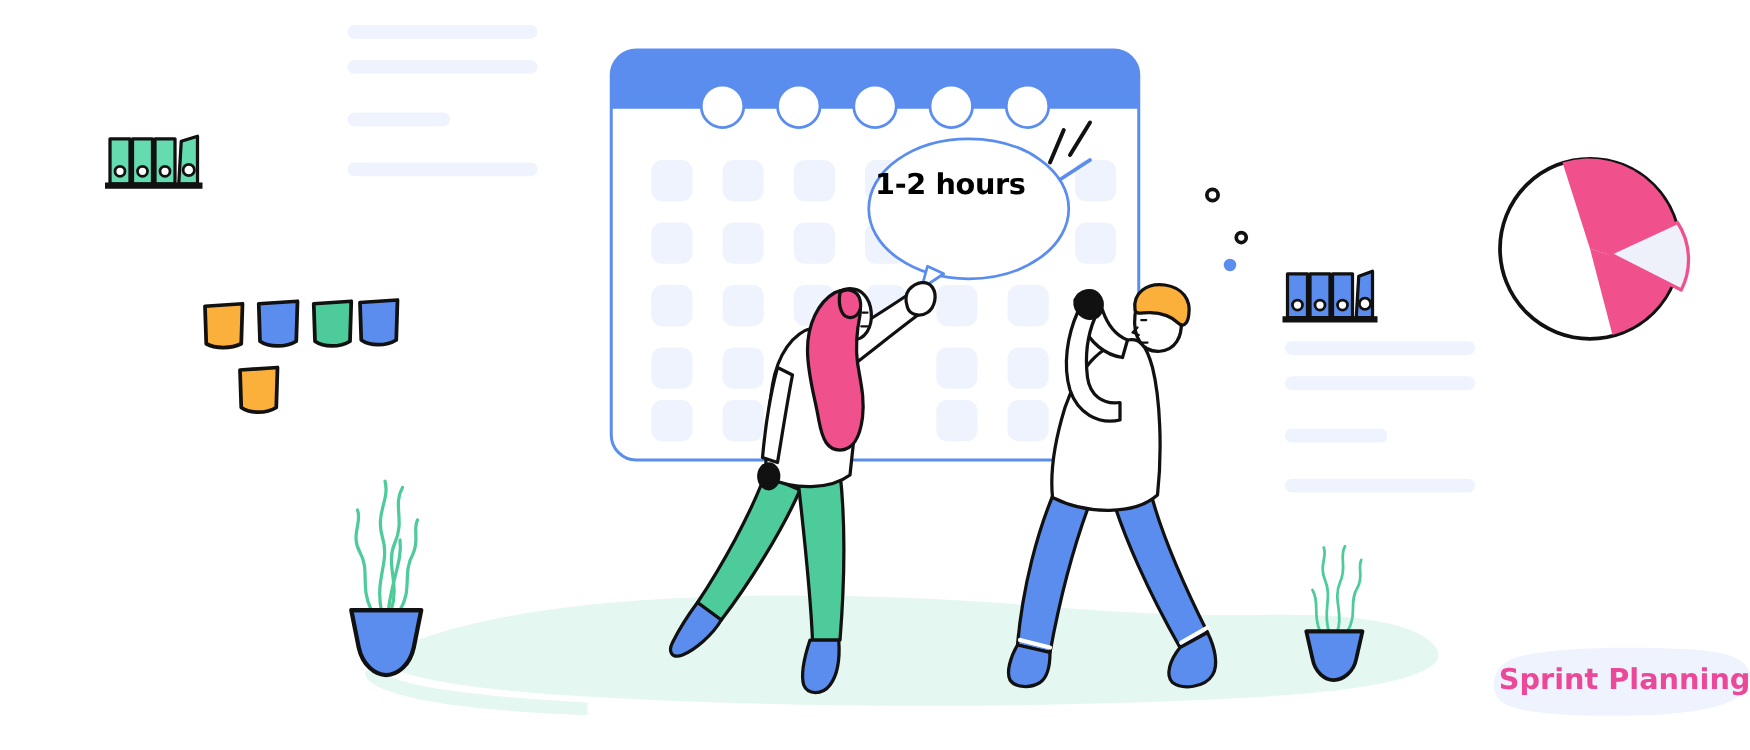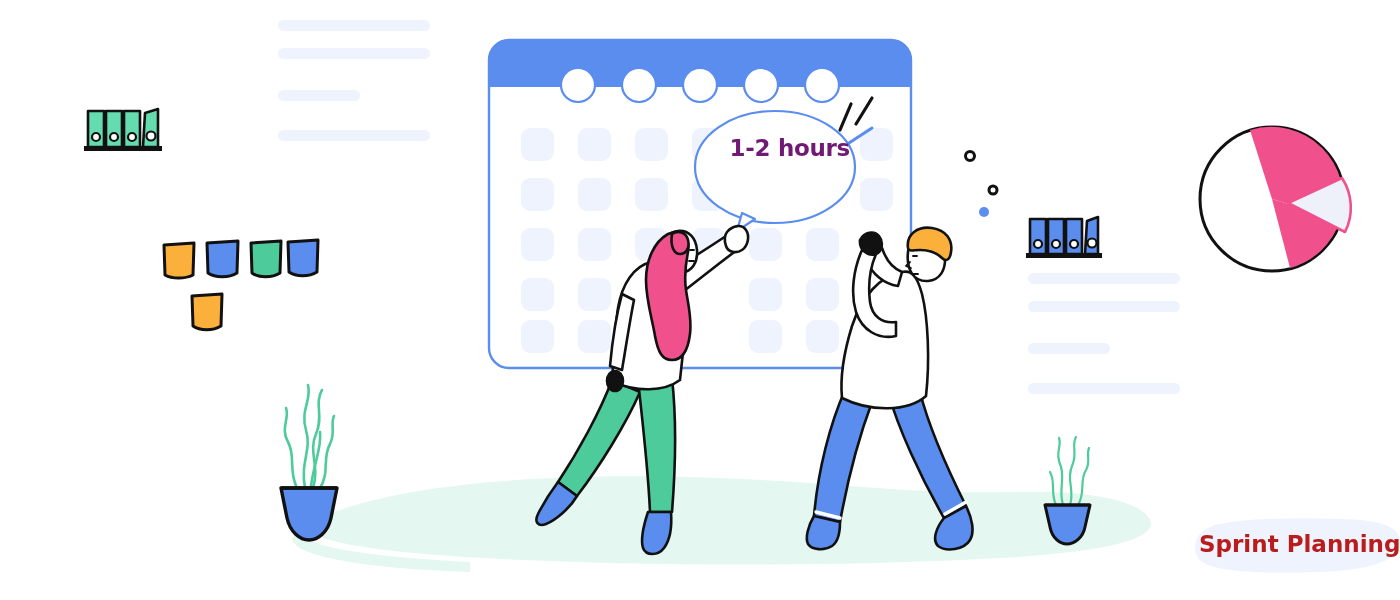--- a/index.html
+++ b/index.html
@@ -22,37 +22,37 @@
     top: 0;
     left: 0;
     width: 1400px;
     height: 600px;
   }
   .bubble-text {
     position: absolute;
     left: 700px;
     top: 133px;
     width: 150px;
-    text-align: right;
+    text-align: left;
     font-family: "DejaVu Sans", sans-serif;
     font-weight: bold;
     font-size: 23px;
     line-height: 31px;
-    color: #701a75;
+    color: #000000;
     letter-spacing: -0.3px;
     pointer-events: none;
   }
   .tag-label {
     position: absolute;
     left: 1199px;
     top: 531px;
     font-family: "DejaVu Sans", sans-serif;
     font-weight: bold;
     font-size: 23px;
-    color: #b91c1c;
+    color: #ec4899;
     letter-spacing: 0px;
     white-space: nowrap;
   }
 </style>
 </head>
 <body>
 
 <div id="scene">
 
   <svg class="layer" viewBox="0 0 1400 600" xmlns="http://www.w3.org/2000/svg">

